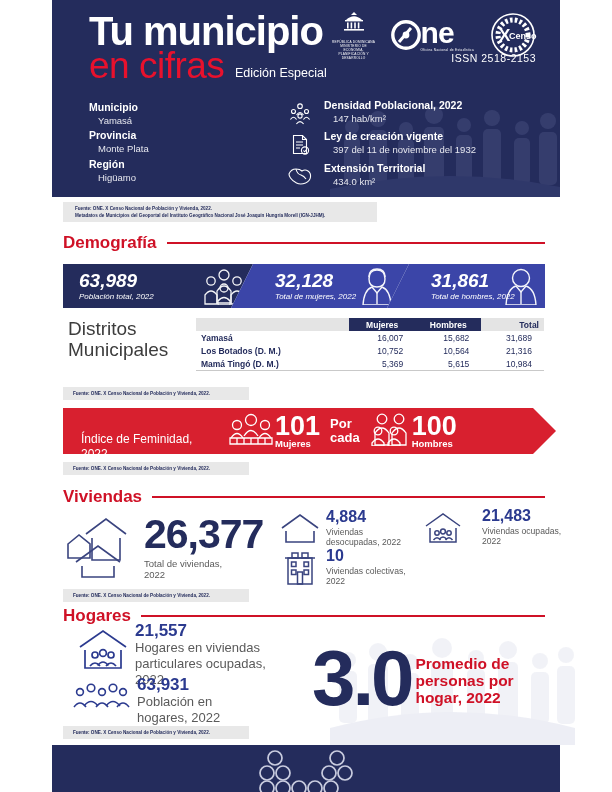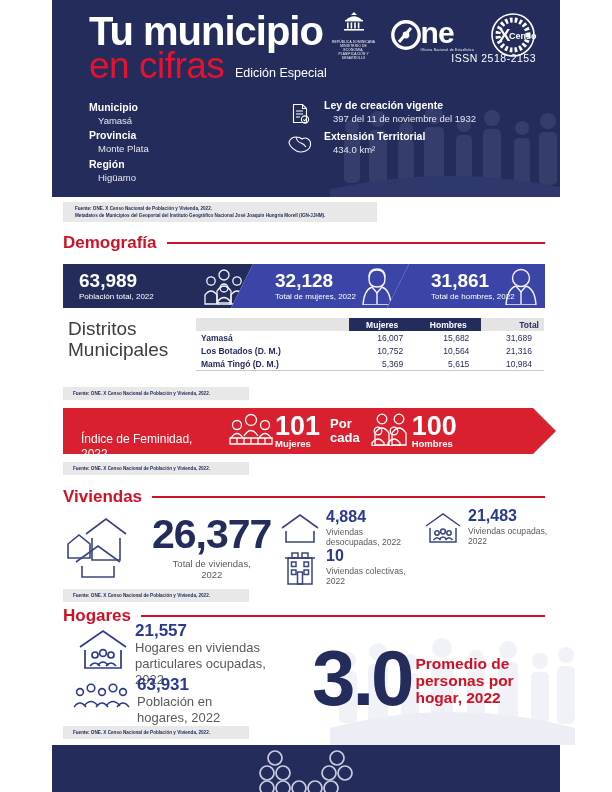--- a/index.html
+++ b/index.html
@@ -72,21 +72,21 @@
   .src-wrap { position:absolute; }
 
   
   .sec-title-row { display:flex; align-items:center; gap:10px; }
   .sec-title {
     font-size:17px; font-weight:bold; color:#cf1126; white-space:nowrap;
   }
   .sec-rule { flex:1; height:1.5px; background:#cf1126; }
 
   
-  .banners { position:absolute; left:63px; top:264px; width:482px; height:44px; }
+  .banners { position:absolute; left:63px; top:264px; width:482px; height:44px;font-style:italic; }
   .banner {
     position:absolute; top:0; height:44px; display:flex; align-items:center;
     color:#fff; overflow:hidden;
   }
   .banner .num { font-size:19px; font-weight:bold; line-height:1; }
   .banner .cap { font-size:8px; line-height:1.25; margin-top:2px; white-space:nowrap; }
   .banner .bico { position:absolute; right:8px; top:3px; opacity:.95; }
 
   
   .distritos-label {
@@ -231,20 +231,38 @@
       <div class="info-label">Municipio</div>
       <div class="info-value">Yamasá</div>
       <div class="info-label">Provincia</div>
       <div class="info-value">Monte Plata</div>
       <div class="info-label">Región</div>
       <div class="info-value">Higüamo</div>
     </div>
 
     <div class="hdr-info-right">
 
+      <div class="info-row">
+        <span class="ico">
+          <svg width="24" height="24" viewBox="0 0 24 24" fill="none" stroke="#fff" stroke-width="1.1">
+            <circle cx="12" cy="4.2" r="2.3"></circle>
+              <path d="M8.5 13 q3.5-5 7 0"></path>
+            <circle cx="5.5" cy="9.5" r="2"></circle>
+              <path d="M2.4 17.5 q3.1-4.6 6.2 0"></path>
+            <circle cx="18.5" cy="9.5" r="2"></circle>
+              <path d="M15.4 17.5 q3.1-4.6 6.2 0"></path>
+            <circle cx="12" cy="14" r="2.1"></circle>
+              <path d="M8.4 22 q3.6-4.8 7.2 0"></path>
+          </svg>
+        </span>
+        <div>
+          <div class="info-label">Densidad Poblacional, 2022</div>
+          <div class="info-value">147 hab/km²</div>
+        </div>
+      </div>
 
       <div class="info-row">
         <span class="ico">
           <svg width="24" height="24" viewBox="0 0 24 24" fill="none" stroke="#fff" stroke-width="1.1">
             <path d="M5.5 2.5 h9 l4 4 v14 h-13 z"></path>
             <path d="M14.5 2.5 v4 h4"></path>
             <path d="M8 9h7M8 12h7M8 15h4"></path>
             <circle cx="17" cy="17.5" r="3.6"></circle>
             <path d="M15.4 17.5 l1.2 1.3 l2.2-2.5"></path>
           </svg>
@@ -436,21 +454,21 @@
   <div style="position:absolute; left:66px; top:512px; display:flex; align-items:flex-start;">
     <span style="margin-top:4px;">
       <svg width="68" height="62" viewBox="0 0 68 62" fill="none" stroke="#3a447f" stroke-width="1.6">
         <path d="M2 28 l11-9 l11 9 v14 h-22z"></path>
         <path d="M20 18 l20-15 l20 15"></path>
         <path d="M26 22 v22 h28 v-22"></path>
         <path d="M10 46 l22-16 l22 16"></path>
         <path d="M16 50 v11 h32 v-11"></path>
       </svg>
     </span>
-    <div style="margin-left:18px; margin-top:2px;text-align:center;">
+    <div style="margin-left:10px; margin-top:2px;">
       <div class="viv-main-num">26,377</div>
       <div class="viv-main-cap">
         <div>Total de viviendas,</div>
         <div>2022</div>
       </div>
     </div>
   </div>
 
   <div style="position:absolute; left:280px; top:508px; display:flex; align-items:center; gap:6px;">
     <span style="margin-top:4px;">
@@ -461,21 +479,21 @@
     </span>
     <div>
       <div class="stat-num">4,884</div>
       <div class="stat-cap">
         <div>Viviendas</div>
         <div>desocupadas, 2022</div>
       </div>
     </div>
   </div>
 
-  <div style="position:absolute; left:424px; top:508px; display:flex; align-items:flex-start; gap:6px;">
+  <div style="position:absolute; left:424px; top:508px; display:flex; align-items:flex-start; gap:20px;">
     <span style="margin-top:4px;">
       <svg width="38" height="32" viewBox="0 0 38 32" fill="none" stroke="#3a447f" stroke-width="1.5">
         <path d="M2 14 l17-12 l17 12"></path>
         <path d="M6 16 v14 h26 v-14"></path>
         <circle cx="13" cy="21" r="2.2"></circle>
           <path d="M9.5 28 q3.5-4.5 7 0"></path>
         <circle cx="19" cy="19.5" r="2.4"></circle>
           <path d="M15.2 27.5 q3.8-5 7.6 0"></path>
         <circle cx="25" cy="21" r="2.2"></circle>
           <path d="M21.5 28 q3.5-4.5 7 0"></path>

